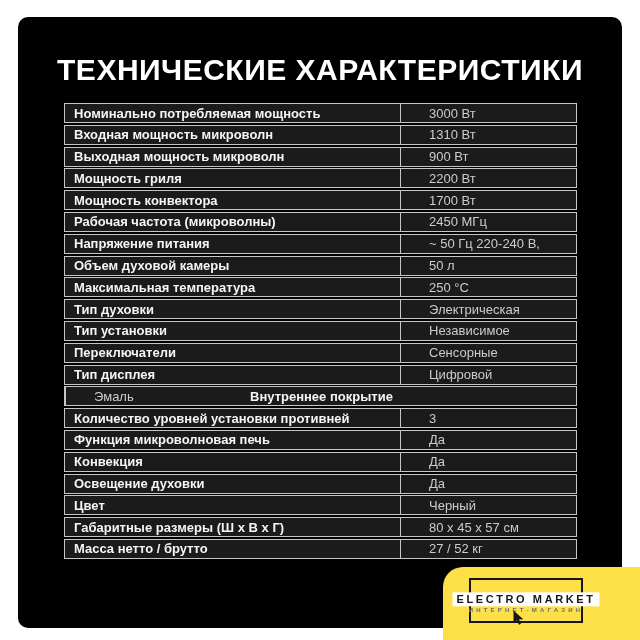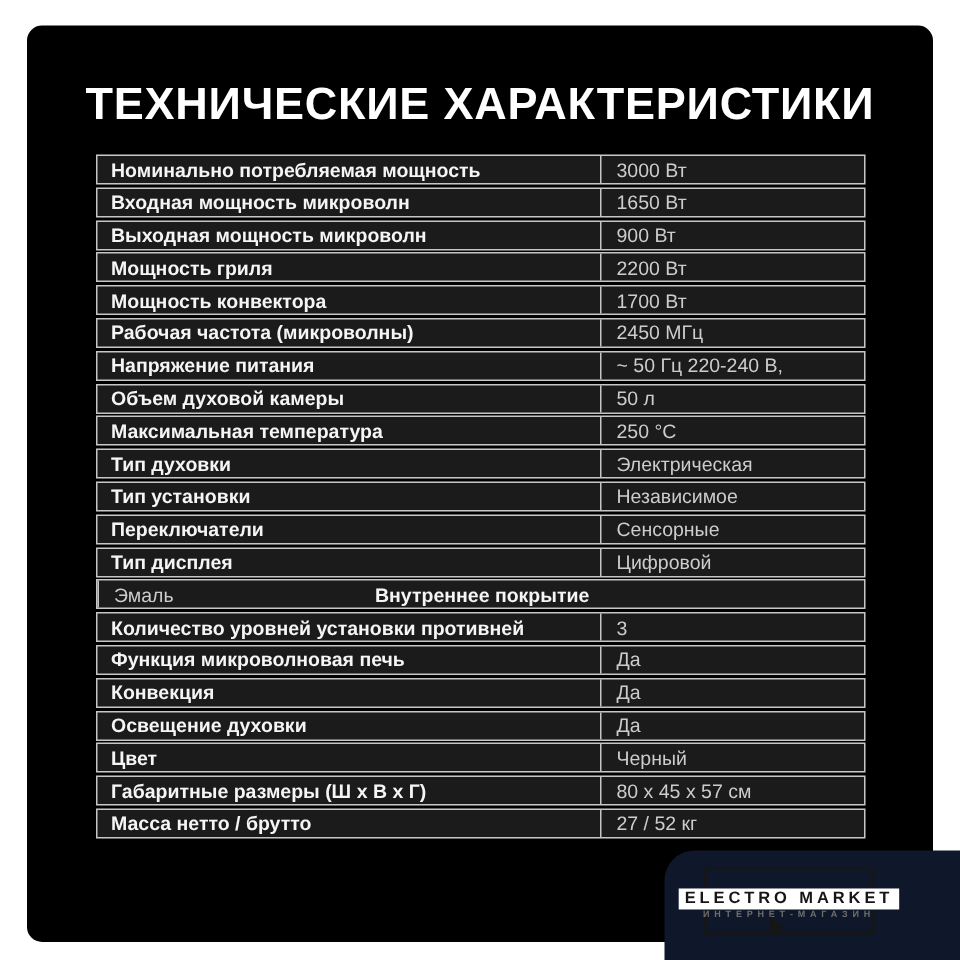--- a/index.html
+++ b/index.html
@@ -18,25 +18,25 @@
     color:var(--title-text);font-size:30px;font-weight:bold;letter-spacing:.5px;
     white-space:nowrap;}
 
   .spec-table{position:absolute;left:46px;top:86px;width:513px;
     display:flex;flex-direction:column;gap:1.8px;}
   .row{display:flex;height:20px;background:var(--row-bg);
     border:1px solid var(--row-border);}
   .cell{display:flex;align-items:center;height:100%;overflow:hidden;white-space:nowrap;}
   .cell.label{width:335px;padding-left:9px;color:var(--label-text);
     font-size:13px;font-weight:bold;}
-  .cell.value{flex:1;padding-left:10px;color:var(--value-text);
+  .cell.value{flex:1;padding-left:28px;color:var(--value-text);
     font-size:13px;border-left:1px solid var(--row-border);}
 
   .notch{position:absolute;left:443px;top:567px;width:197px;height:73px;
-    background:#0f172a;border-top-left-radius:20px;}
+    background:#fde047;border-top-left-radius:20px;}
   .logo-frame{position:absolute;left:26px;top:11px;width:114px;height:45px;
     border:2px solid var(--logo-text);}
   .logo-main{position:absolute;left:50%;top:50%;transform:translate(-50%,-62%);
     background:#ffffff;padding:1px 4px;white-space:nowrap;color:var(--logo-text);
     font-size:11px;font-weight:bold;letter-spacing:2.6px;}
   .logo-sub{position:absolute;left:50%;top:27px;transform:translateX(-50%);
     white-space:nowrap;color:#6f6f6f;font-size:6px;letter-spacing:3.2px;
     font-weight:bold;}
   .logo-cursor{position:absolute;left:42px;top:30px;width:11px;height:15px;}
 </style>
@@ -46,21 +46,21 @@
 <div class="stage">
   <div class="panel">
     <div class="title">ТЕХНИЧЕСКИЕ ХАРАКТЕРИСТИКИ</div>
     <div class="spec-table">
         <div class="row">
           <div class="cell label">Номинально потребляемая мощность</div>
           <div class="cell value">3000 Вт</div>
         </div>
         <div class="row">
           <div class="cell label">Входная мощность микроволн</div>
-          <div class="cell value">1650 Вт</div>
+          <div class="cell value">1310 Вт</div>
         </div>
         <div class="row">
           <div class="cell label">Выходная мощность микроволн</div>
           <div class="cell value">900 Вт</div>
         </div>
         <div class="row">
           <div class="cell label">Мощность гриля</div>
           <div class="cell value">2200 Вт</div>
         </div>
         <div class="row">

